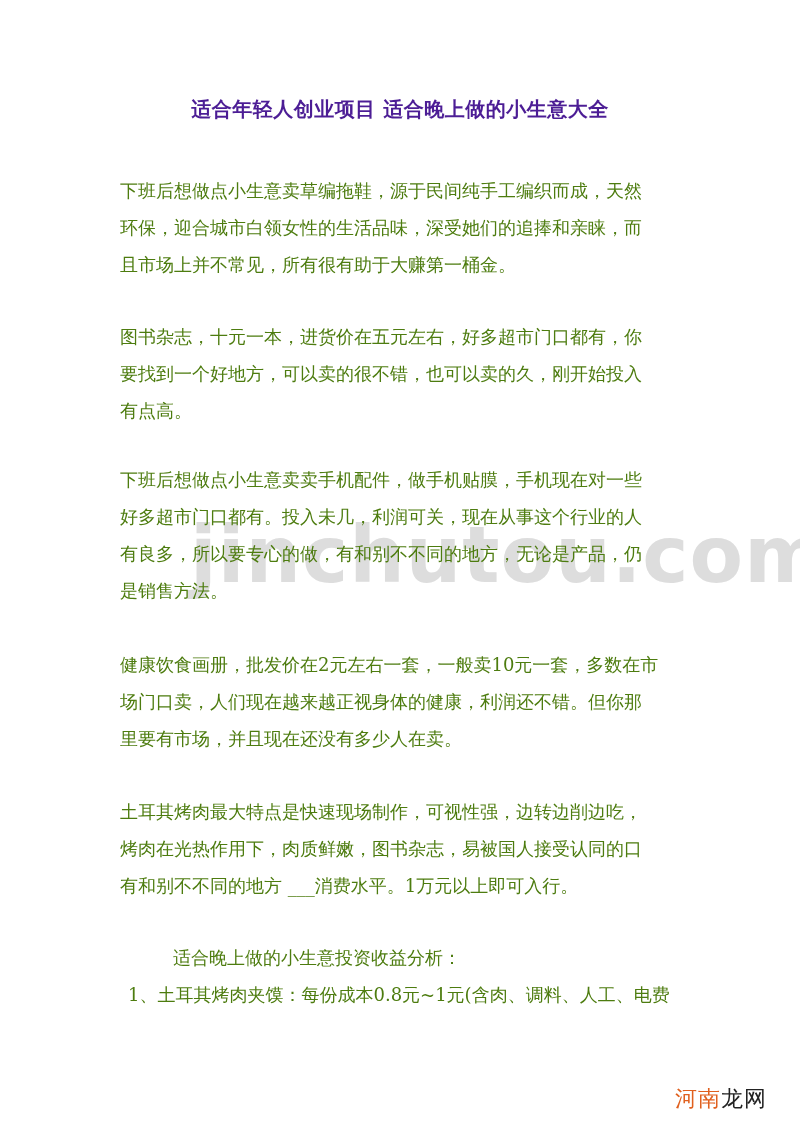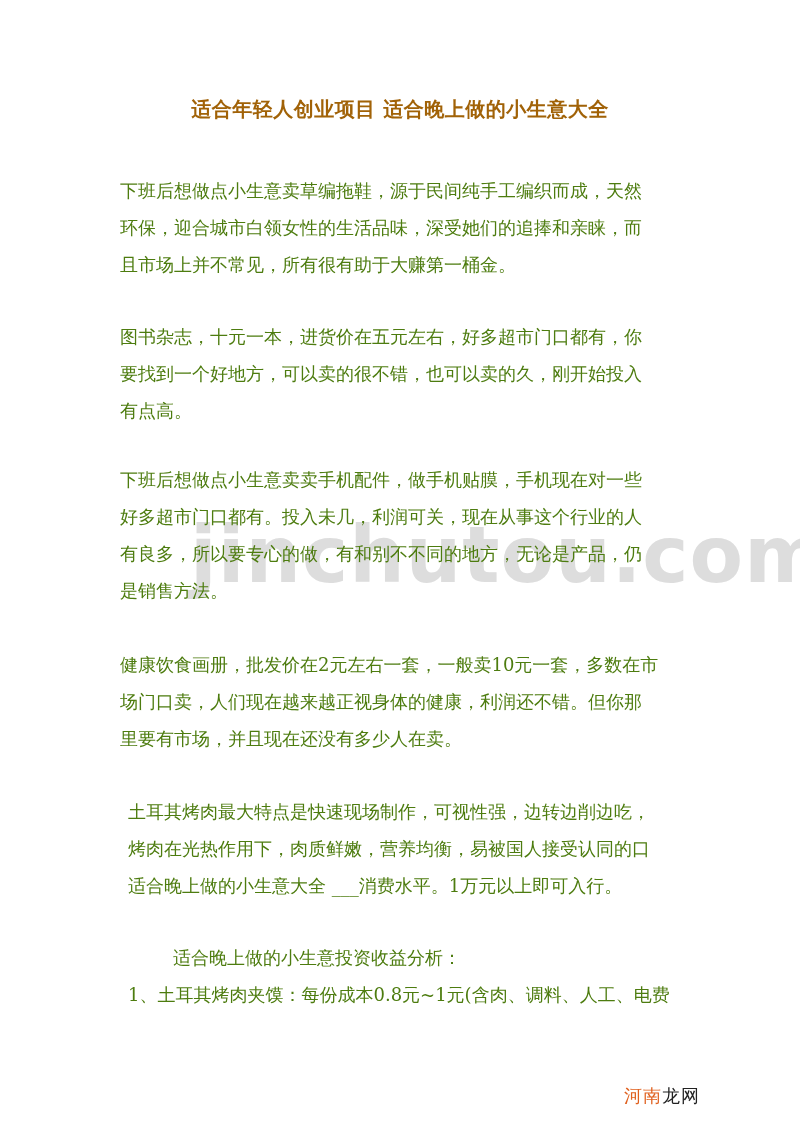--- a/index.html
+++ b/index.html
@@ -23,21 +23,21 @@
     .title {
       position: absolute;
       left: 0;
       top: 96px;
       width: 800px;
       text-align: center;
       font-family: "DejaVu Sans", "Liberation Sans", sans-serif;
       font-size: 20px;
       font-weight: bold;
       letter-spacing: 0.5px;
-      color: #a16207;
+      color: #4c1d95;
     }
     .para {
       position: absolute;
       left: 120px;
       width: 570px;
       font-size: 18px;
       line-height: 37px;
       color: #4d7c0f;
       margin: 0;
       white-space: normal;
@@ -60,24 +60,24 @@
       font-weight: bold;
       color: #d8d8d8;
       opacity: 0.85;
       letter-spacing: 1px;
       pointer-events: none;
       z-index: 0;
     }
     .text-layer { position: relative; z-index: 1; }
     .site-logo {
       position: absolute;
-      left: 624px;
+      left: 675px;
       top: 1084px;
       font-family: Liberation Mono, monospace;
-      font-size: 18px;
+      font-size: 22px;
       letter-spacing: 1px;
     }
     .site-logo .a { color: #e0601e; }
     .site-logo .b { color: #222; }
   </style>
 </head>
 <body>
 
 <div class="page">
 
@@ -104,24 +104,24 @@
       <span class="line">有良多，所以要专心的做，有和别不不同的地方，无论是产品，仍</span>
       <span class="line">是销售方法。</span>
     </p>
 
     <p class="para" style="top:646px;">
       <span class="line">健康饮食画册，批发价在2元左右一套，一般卖10元一套，多数在市</span>
       <span class="line">场门口卖，人们现在越来越正视身体的健康，利润还不错。但你那</span>
       <span class="line">里要有市场，并且现在还没有多少人在卖。</span>
     </p>
 
-    <p class="para" style="top:793px;margin-left:8px;">
+    <p class="para" style="top:793px;">
       <span class="line">土耳其烤肉最大特点是快速现场制作，可视性强，边转边削边吃，</span>
-      <span class="line">烤肉在光热作用下，肉质鲜嫩，营养均衡，易被国人接受认同的口</span>
-      <span class="line">适合晚上做的小生意大全 ___消费水平。1万元以上即可入行。</span>
+      <span class="line">烤肉在光热作用下，肉质鲜嫩，图书杂志，易被国人接受认同的口</span>
+      <span class="line">有和别不不同的地方 ___消费水平。1万元以上即可入行。</span>
     </p>
 
     <p class="para indent" style="top:903px;">
       <span class="line">适合晚上做的小生意投资收益分析：</span>
     </p>
 
     <p class="para" style="top:976px;margin-left:8px;">
       <span class="line">1、土耳其烤肉夹馍：每份成本0.8元~1元(含肉、调料、人工、电费</span>
     </p>
   </div>

